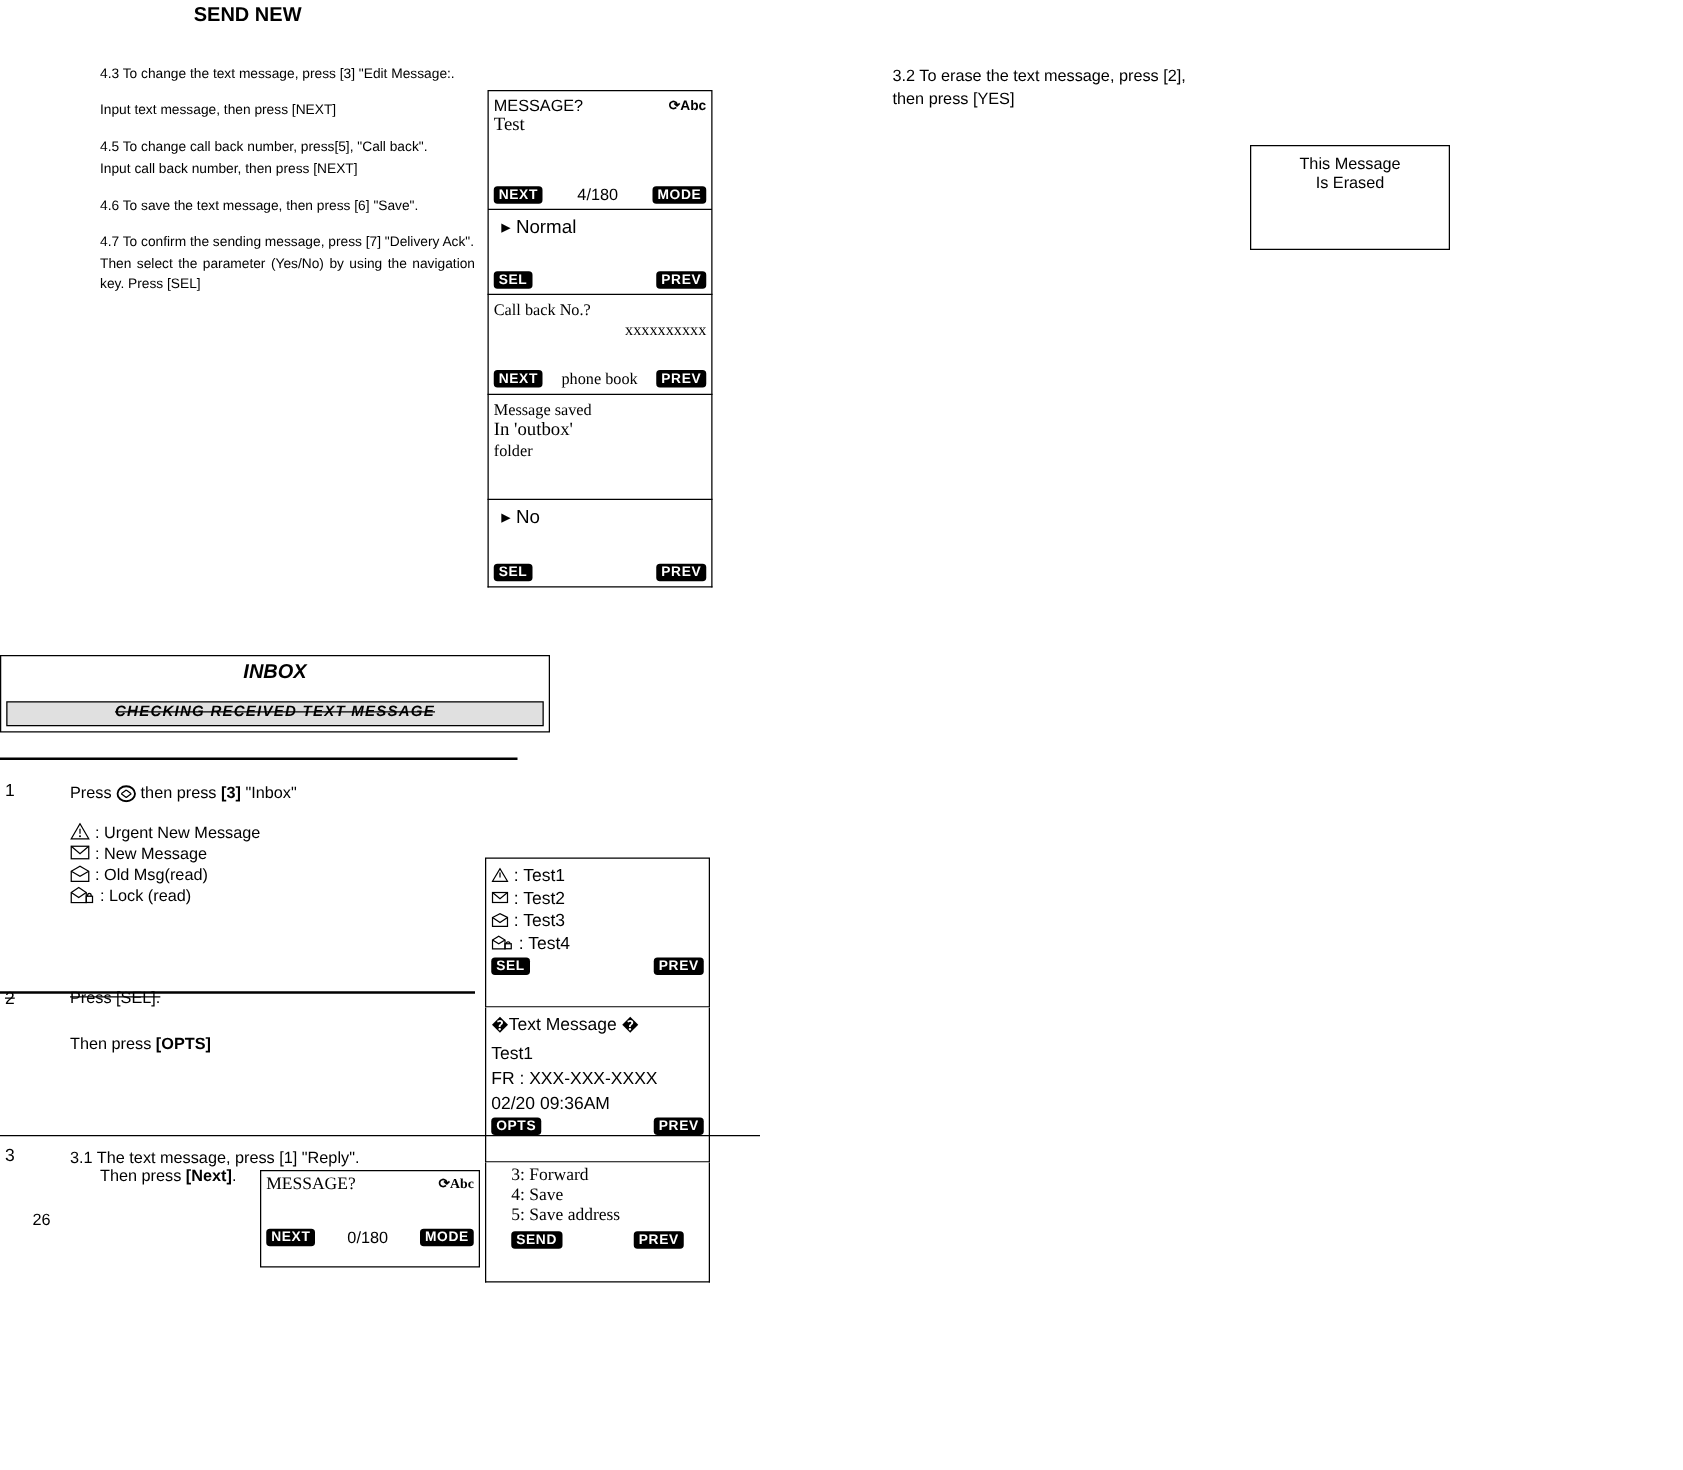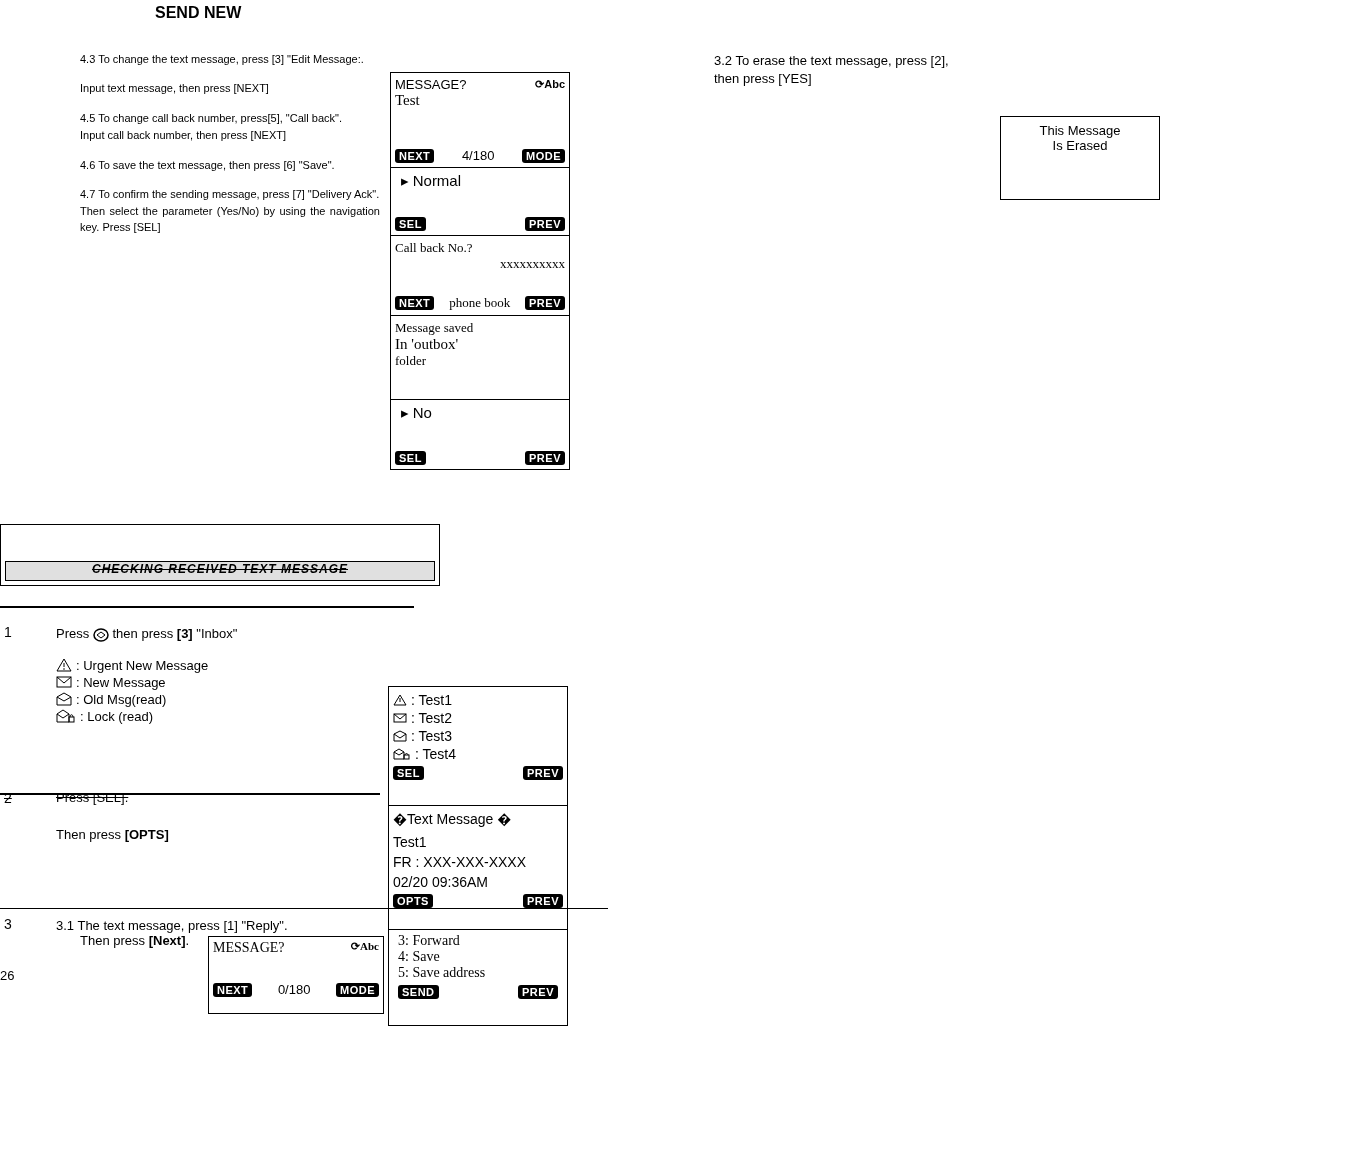--- a/index.html
+++ b/index.html
@@ -24,23 +24,23 @@
   .inbox-title{font-size:16px;font-weight:bold;font-style:italic;text-align:center;padding-top:4px;}
   .ribbon{position:absolute;left:4px;right:4px;bottom:4px;height:18px;border:1px solid #000;background:#e0e0e0;font-size:12px;font-weight:bold;font-style:italic;letter-spacing:1px;text-align:center;line-height:14px;overflow:hidden;}
   .ribbon span{text-decoration:line-through;}
   .checking-underline{position:absolute;left:0;top:606px;width:414px;border-top:2px solid #000;}
   .step{position:absolute;font-size:13px;}
   .stepnum{font-size:14px;font-weight:normal;}
   .iconline{margin:2px 0;display:flex;align-items:center;gap:4px;}
   .iconline svg{flex:0 0 auto;}
   .rule{position:absolute;left:0;height:0;border-top:1px solid #000;}
   .rule.th{border-top-width:2px;}
-  .pagenum{position:absolute;left:0;top:968px;font-size:13px;}
+  .pagenum{position:absolute;left:0;top:968px;font-size:13px;padding-left:26px;}
   .mid-screen{position:absolute;border:1px solid #000;background:#fff;width:180px;box-sizing:border-box;padding:3px 4px;}
-  .opts-screen{position:absolute;border:1px solid #000;border-top:none;background:#fff;width:180px;box-sizing:border-box;padding:3px 9px;}
+  .opts-screen{position:absolute;border:1px solid #000;border-top:none;background:#fff;width:180px;box-sizing:border-box;padding:3px 20px;}
   .icon-slot{display:inline-block;width:16px;text-align:center;}
   svg{vertical-align:middle;}
 </style>
 </head>
 <body>
 
 <div class="page">
 
   <div class="title">SEND NEW</div>
 
@@ -116,20 +116,21 @@
 
   <div class="dialog" style="left:1000px;top:116px;justify-content:flex-start;">
     <div style="text-align:center;">
       <div>This Message</div>
       <div>Is Erased</div>
     </div>
   </div>
 
   <div class="section-inbox">
     <div class="inbox-box">
+      <div class="inbox-title">INBOX</div>
       <div class="ribbon"><span>CHECKING RECEIVED TEXT MESSAGE</span></div>
     </div>
   </div>
   <div class="checking-underline"></div>
 
   <div class="step" style="left:4px;top:624px;">
     <span class="stepnum">1</span>
   </div>
   <div class="step" style="left:56px;top:626px;width:330px;">
     <span>Press</span>

